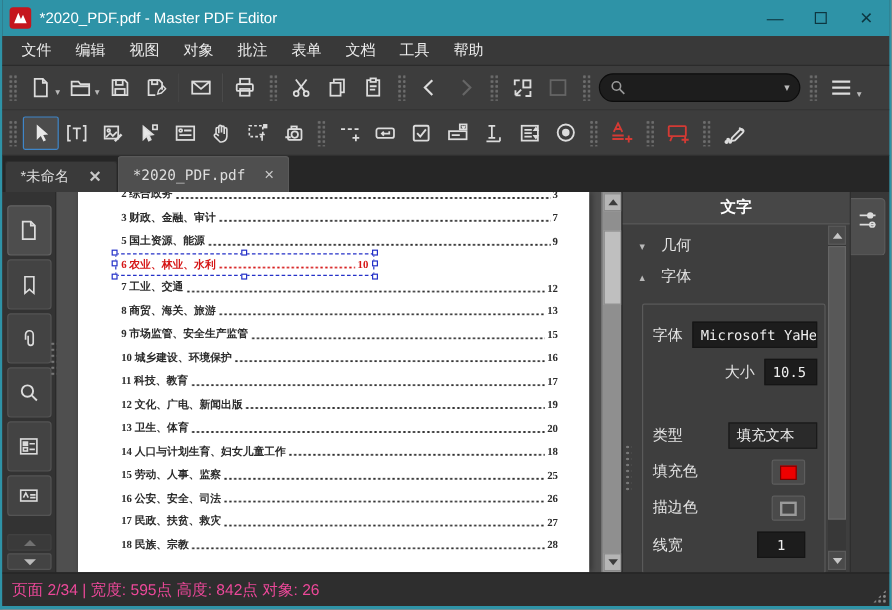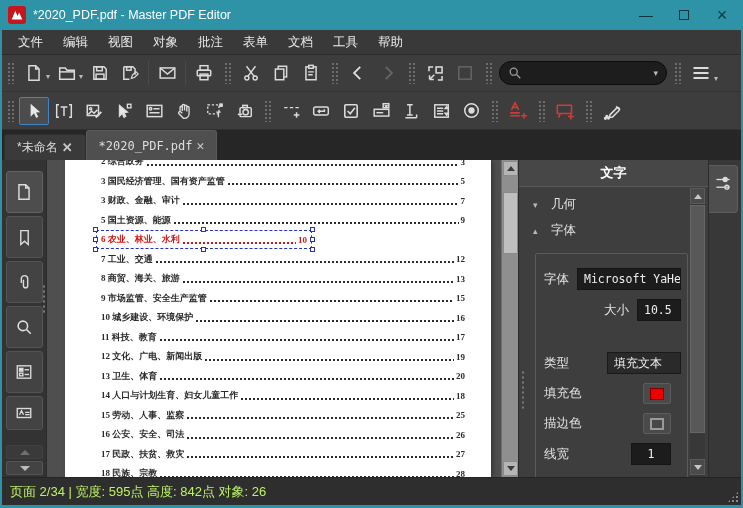--- a/index.html
+++ b/index.html
@@ -36,21 +36,21 @@
   .sep { width:1px; height:24px; background:#2e2e2e; border-right:1px solid #4a4a4a; margin:0 3px; flex:none; }
   svg.ic { display:block; }
   .searchbox { width:168px; height:24px; background:#1d1d1d; border:1px solid #0c0c0c; border-radius:12px;
                display:flex; align-items:center; padding:0 8px; margin:0 2px; }
   .searchbox input { flex:1; background:transparent; border:none; outline:none; color:#ddd; font-size:12px; min-width:0; }
   .search-dd { color:#b9b9b9; font-size:9px; }
   .menu-dd { color:#b9b9b9; font-size:8px; margin:10px 0 0 -2px; }
 
   
   .tabbar { height:30px; background:#262626; display:flex; align-items:flex-end; padding-left:2px; flex:none; }
-  .tab { display:flex; align-items:center; gap:4px; padding:0 12px; border-radius:3px 3px 0 0;
+  .tab { display:flex; align-items:center; gap:16px; padding:0 12px; border-radius:3px 3px 0 0;
          font-size:12px; color:#dedede; }
   .tab.inactive { height:26px; background:#3a3a3a; border:1px solid #2e2e2e; border-bottom:none; }
   .tab.active { height:30px; background:#4f4f4f; border:1px solid #5a5a5a; border-bottom:none;
                 font-family:"DejaVu Sans Mono",monospace; }
   .tab-close { color:#c9c9c9; font-size:13px; font-weight:bold; }
 
   
   .main { flex:1; display:flex; min-height:0; }
 
   
@@ -130,21 +130,21 @@
   .ps-chev-dn{width:0;height:0;border-left:4px solid transparent;border-right:4px solid transparent;border-top:5px solid #c5c5c5;}
 
   
   .strip { width:33px; background:#383838; border-left:1px solid #2c2c2c; flex:none; }
   .strip-tab { width:29px; height:48px; margin:5px 0 0 0; background:#4e4e4e; border:1px solid #5e5e5e;
                border-left:none; border-radius:0 4px 4px 0; display:flex; align-items:flex-start;
                justify-content:center; padding-top:8px; }
 
   
   .statusbar { height:28px; background:#2e2e2e; border-top:1px solid #242424; display:flex; align-items:center;
-               padding:0 8px; color:#bef264; font-size:13px; flex:none; position:relative; }
+               padding:0 8px; color:#ec4899; font-size:13px; flex:none; position:relative; }
   .resize-grip { position:absolute; right:2px; bottom:2px; width:12px; height:12px;
                  background-image:radial-gradient(circle,#8a8a8a 1px,transparent 1.3px); background-size:4px 4px;
                  clip-path:polygon(100% 0,100% 100%,0 100%); }
 </style>
 </head>
 <body>
 
 <div class="app">
 
   <div class="titlebar">
@@ -486,27 +486,20 @@
         <div class="toc-list">
             <div class="toc-row">
               <div class="toc-inner">
                 <span class="toc-text">2 综合政务</span>
                 <span class="toc-dots"></span>
                 <span class="toc-page">3</span>
               </div>
             </div>
             <div class="toc-row">
               <div class="toc-inner">
-                <span class="toc-text">3 国民经济管理、国有资产监管</span>
-                <span class="toc-dots"></span>
-                <span class="toc-page">5</span>
-              </div>
-            </div>
-            <div class="toc-row">
-              <div class="toc-inner">
                 <span class="toc-text">3 财政、金融、审计</span>
                 <span class="toc-dots"></span>
                 <span class="toc-page">7</span>
               </div>
             </div>
             <div class="toc-row">
               <div class="toc-inner">
                 <span class="toc-text">5 国土资源、能源</span>
                 <span class="toc-dots"></span>
                 <span class="toc-page">9</span>

